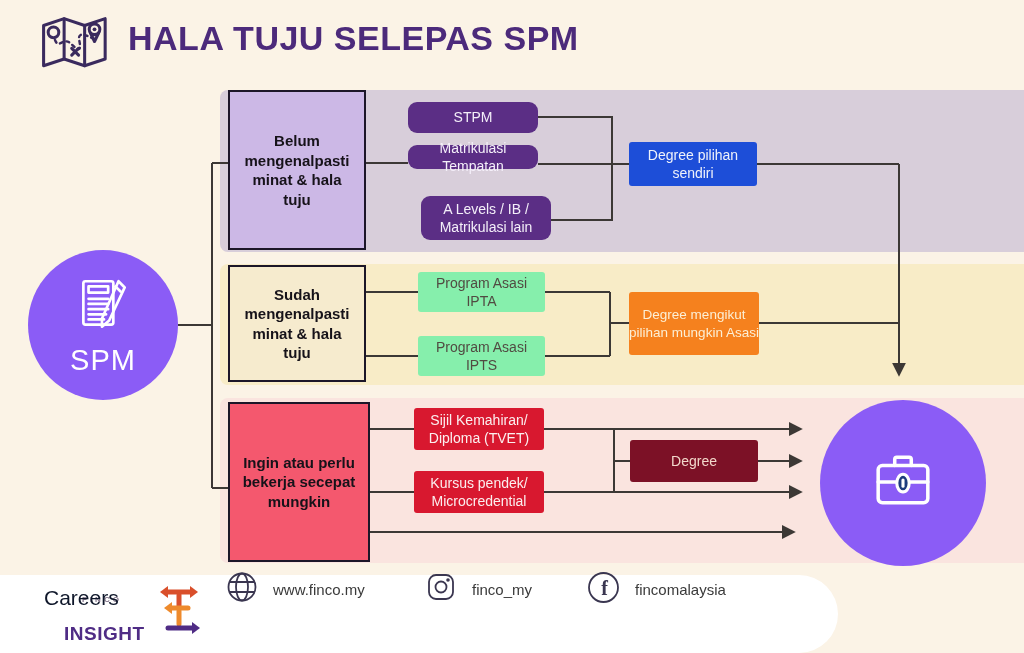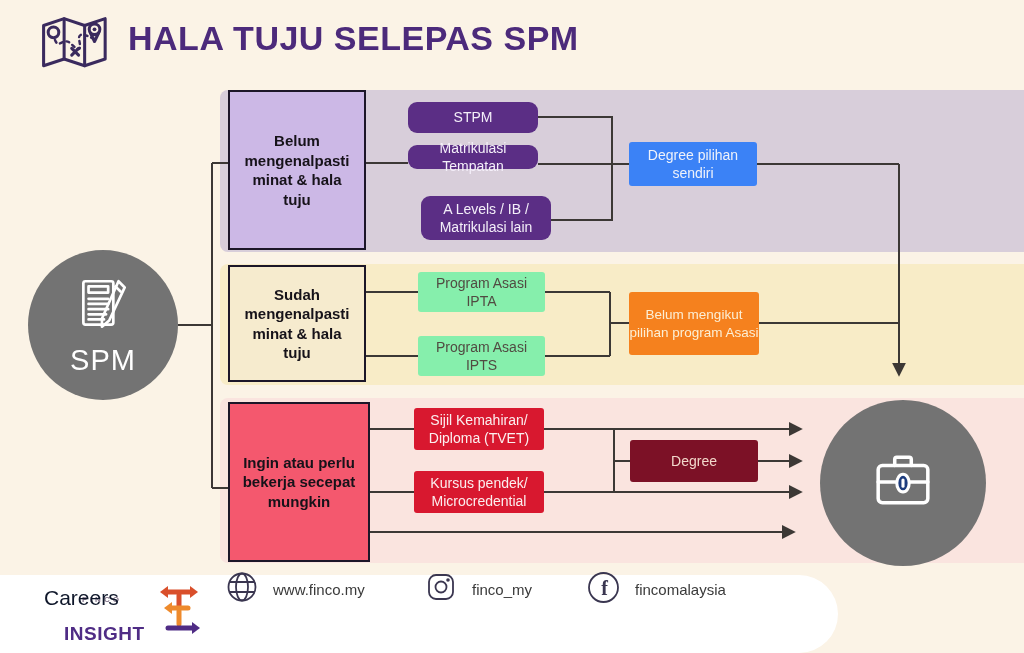--- a/index.html
+++ b/index.html
@@ -39,26 +39,26 @@
   .opt-purple{background:#5B2E85;color:#F4EFF9;border-radius:9px;}
   .opt-amber{background:#86efac;color:#514B42;}
   .opt-red{background:#D8182F;color:#FBEFEF;}
   .stpm{left:408px;top:102px;width:130px;height:31px;}
   .matrik{left:408px;top:145px;width:130px;height:24px;}
   .alevels{left:408px;top:196px;width:130px;height:44px;margin-left:13px;}
   .ipta{left:418px;top:272px;width:127px;height:40px;}
   .ipts{left:418px;top:336px;width:127px;height:40px;}
   .sijil{left:414px;top:408px;width:130px;height:42px;}
   .kursus{left:414px;top:471px;width:130px;height:42px;}
-  .deg1{left:629px;top:142px;width:128px;height:44px;background:#3b82f6;color:#EFF2FA;font-size:14px;border-radius:3px;}
+  .deg1{left:629px;top:142px;width:128px;height:44px;background:#1d4ed8;color:#EFF2FA;font-size:14px;border-radius:3px;}
   .deg2{left:629px;top:292px;width:130px;height:63px;background:#F5811E;color:#FCEFD5;font-size:13.5px;border-radius:3px;}
   .deg3{left:630px;top:440px;width:128px;height:42px;background:#7C1126;color:#F2D8CB;font-size:14px;border-radius:3px;}
   
   .node{
-    position:absolute;z-index:5;border-radius:50%;background:#737373;
+    position:absolute;z-index:5;border-radius:50%;background:#8b5cf6;
     display:flex;flex-direction:column;align-items:center;justify-content:center;
     color:#fff;
   }
   .spm-node{left:28px;top:250px;width:150px;height:150px;}
   .kerja-node{left:820px;top:400px;width:166px;height:166px;}
   .node-label{font-size:29px;letter-spacing:1px;font-weight:500;margin-top:4px;}
   
   .footer-pill{
     position:absolute;left:0;top:575px;width:838px;height:78px;z-index:6;
     background:#FFFFFF;border-radius:0 42px 42px 0;
@@ -143,21 +143,21 @@
 
   <div class="box opt opt-purple stpm">STPM</div>
   <div class="box opt opt-purple matrik">Matrikulasi Tempatan</div>
   <div class="box opt opt-purple alevels">A Levels / IB / Matrikulasi lain</div>
   <div class="box opt opt-amber ipta">Program Asasi IPTA</div>
   <div class="box opt opt-amber ipts">Program Asasi IPTS</div>
   <div class="box opt opt-red sijil">Sijil Kemahiran/ Diploma (TVET)</div>
   <div class="box opt opt-red kursus">Kursus pendek/ Microcredential</div>
 
   <div class="box deg1">Degree pilihan sendiri</div>
-  <div class="box deg2">Belum mengikut pilihan program Asasi</div>
+  <div class="box deg2">Degree mengikut pilihan mungkin Asasi</div>
   <div class="box deg3">Degree</div>
 
   <div class="node spm-node">
     <span>
       <svg width="62" height="62" viewBox="0 0 60 60">
         <g fill="none" stroke="#FFFFFF" stroke-width="2.6" stroke-linejoin="round" stroke-linecap="round">
           <rect x="11" y="7" width="29" height="42" rx="2"></rect>
           <rect x="16" y="12" width="19" height="6"></rect>
           <path d="M16,24 H35 M16,29 H35 M16,34 H35 M16,39 H33 M16,44 H31"></path>
           <path d="M45,7 L51,13 L36,45 L29,51 L29,43 Z"></path>

